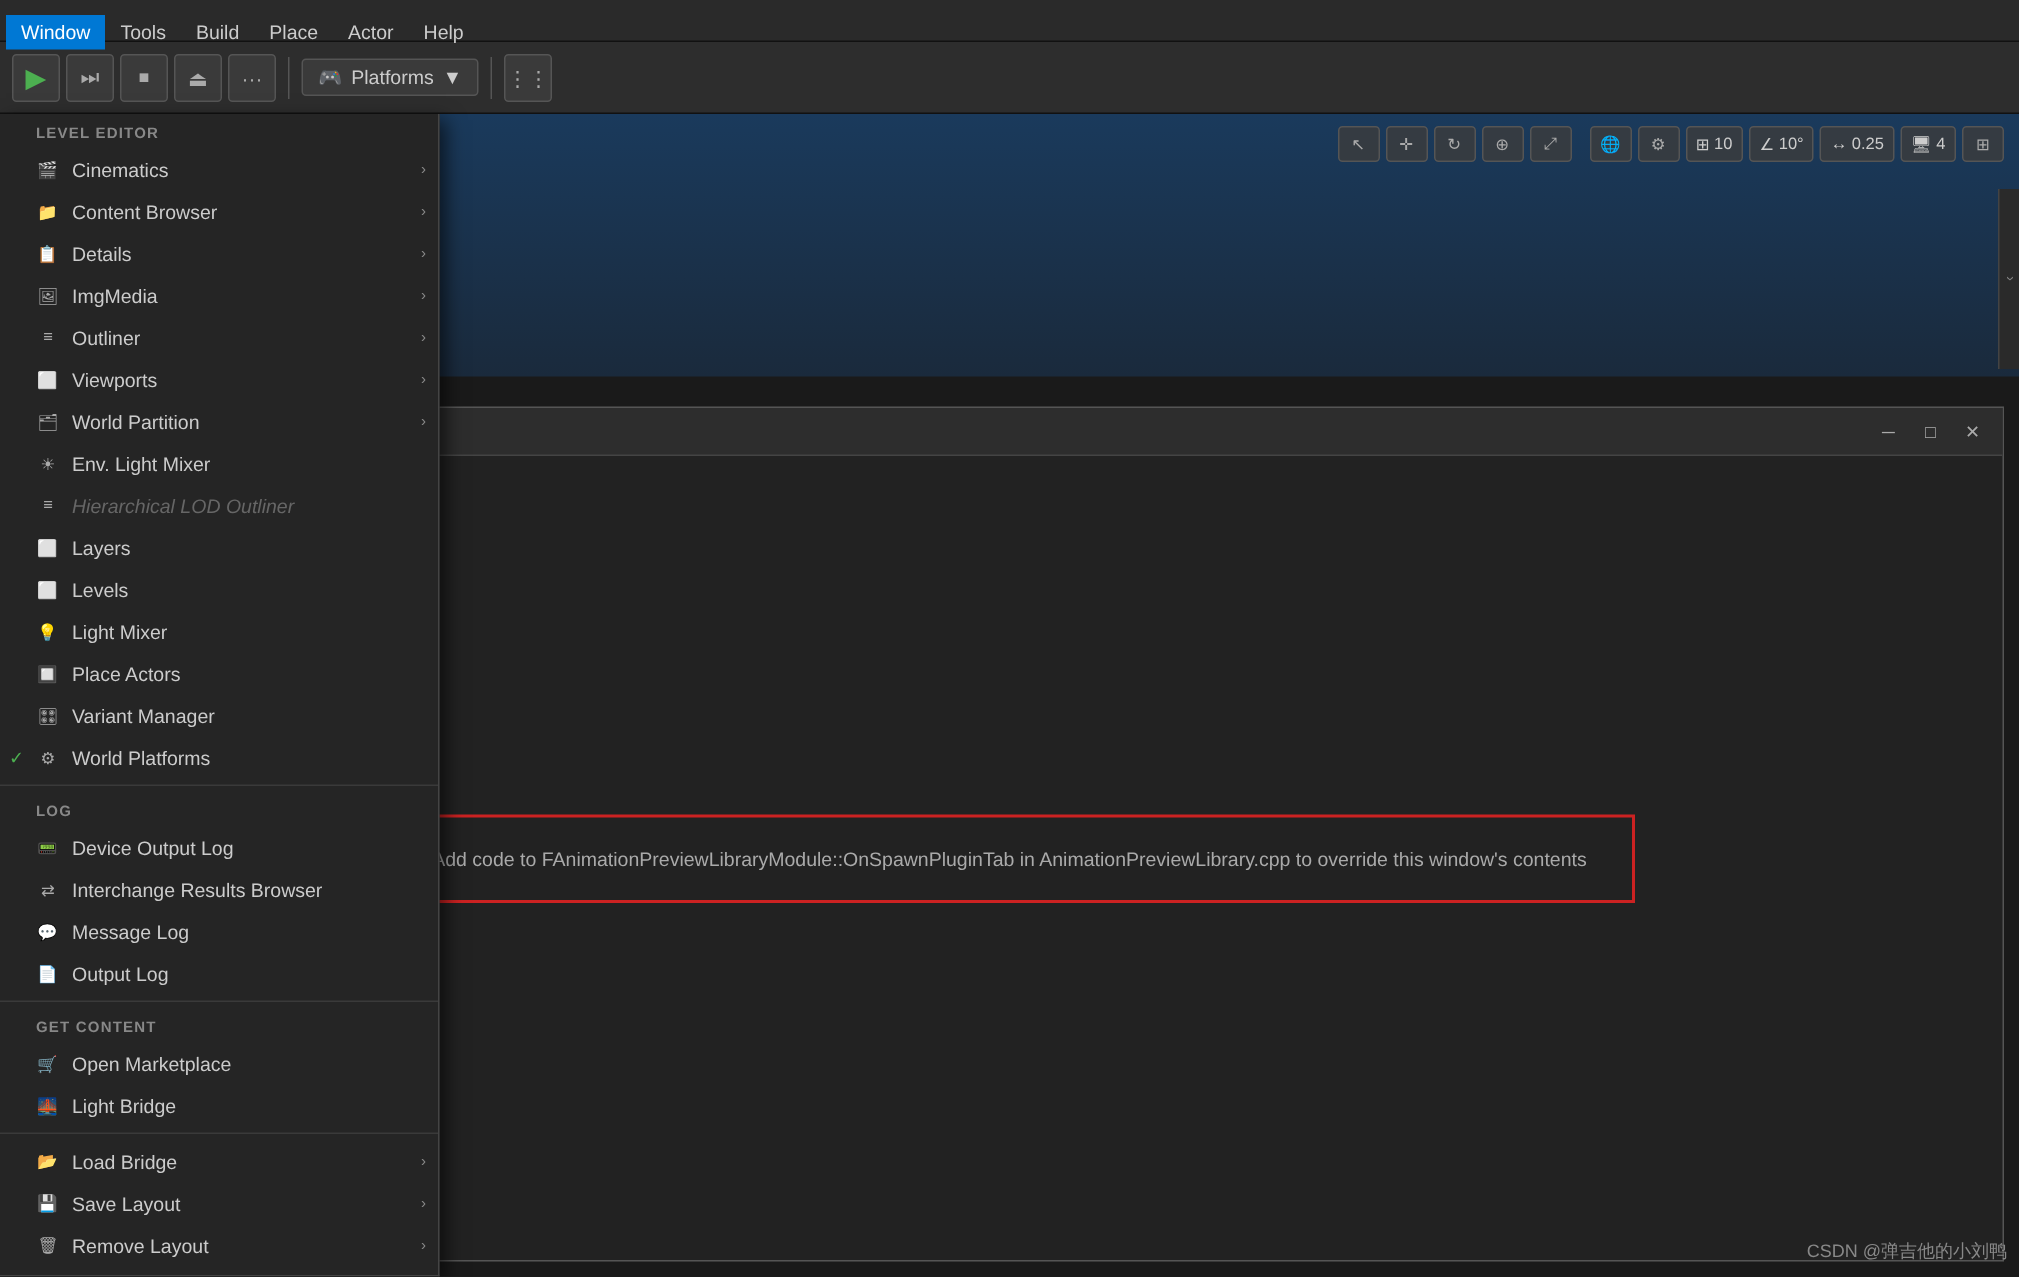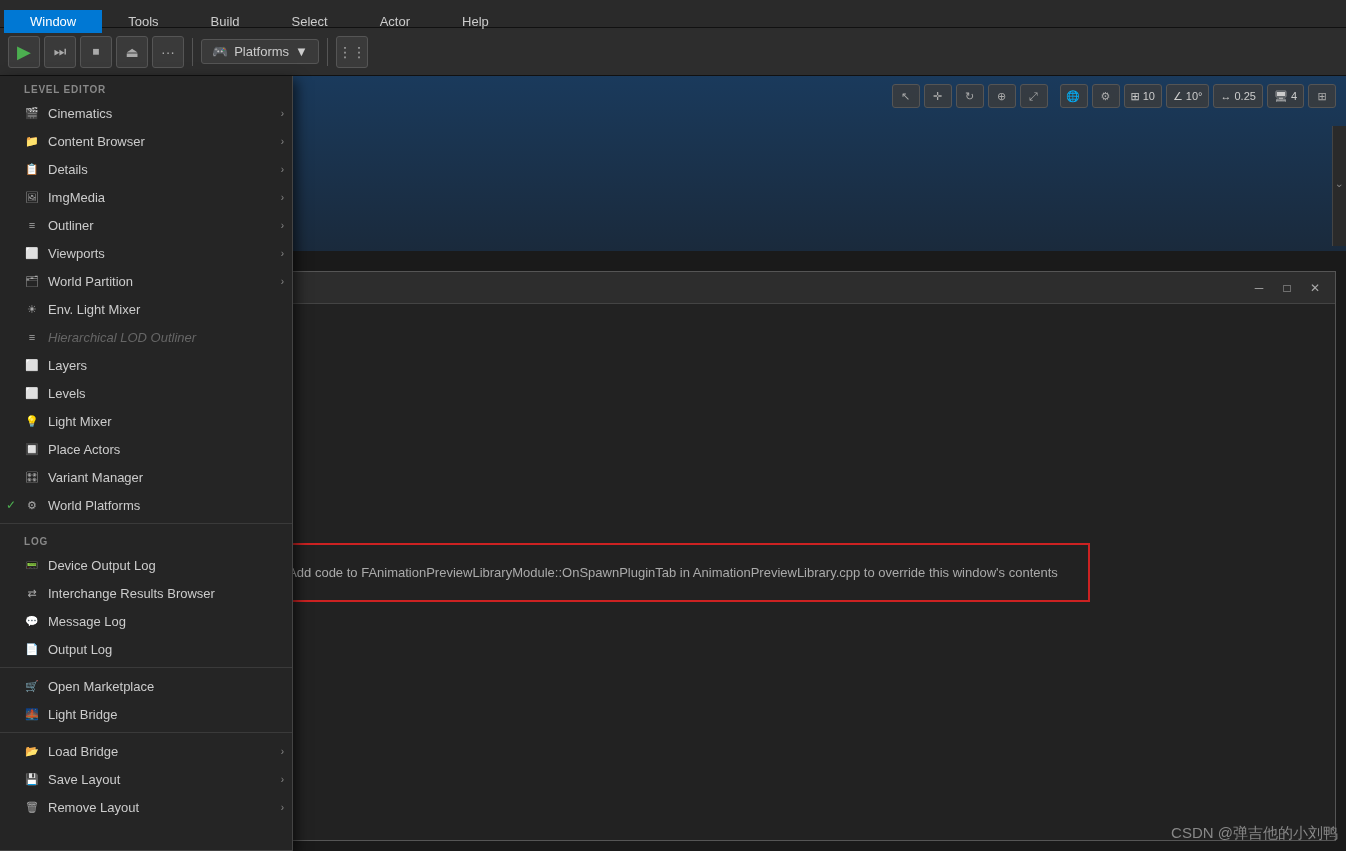--- a/index.html
+++ b/index.html
@@ -17,21 +17,21 @@
     
     .menu-bar {
       display: flex;
       align-items: center;
       background: #2a2a2a;
       height: 28px;
       border-bottom: 1px solid #111;
       padding: 0 4px;
     }
     .menu-item {
-      padding: 4px 26px;
+      padding: 4px 10px;
       cursor: pointer;
       color: #ccc;
       font-size: 13px;
       margin-top: 16px;
     }
     .menu-item.active { background: #0078d4; color: white; }
 
     
     .toolbar {
       display: flex;
@@ -255,37 +255,37 @@
       text-align: center;
       max-width: 850px;
     }
 
     
     .watermark {
       position: absolute;
       bottom: 8px;
       right: 8px;
       color: #888;
-      font-size: 15px;
+      font-size: 12px;
       margin-left: 23px;
     }
 
     
     .dropdown-menu::-webkit-scrollbar { width: 6px; }
     .dropdown-menu::-webkit-scrollbar-track { background: #1a1a1a; }
     .dropdown-menu::-webkit-scrollbar-thumb { background: #444; }
   </style>
 </head>
 <body>
 
 <div class="menu-bar">
   <div class="menu-item active">Window</div>
   <div class="menu-item">Tools</div>
   <div class="menu-item">Build</div>
-  <div class="menu-item">Select</div>
+  <div class="menu-item">Place</div>
   <div class="menu-item">Actor</div>
   <div class="menu-item">Help</div>
 </div>
 
 <div class="toolbar">
   <div class="toolbar-btn green">▶</div>
   <div class="toolbar-btn">⏭</div>
   <div class="toolbar-btn">⏹</div>
   <div class="toolbar-btn">⏏</div>
   <div class="toolbar-btn">···</div>
@@ -407,20 +407,21 @@
       <span class="entry-label">Message Log</span>
     </div>
 
     <div class="menu-entry">
       <span class="entry-icon">📄</span>
       <span class="entry-label">Output Log</span>
     </div>
 
     <div class="menu-divider"></div>
 
+    <div class="menu-section-header">GET CONTENT</div>
 
     <div class="menu-entry">
       <span class="entry-icon">🛒</span>
       <span class="entry-label">Open Marketplace</span>
     </div>
 
     <div class="menu-entry">
       <span class="entry-icon">🌉</span>
       <span class="entry-label">Light Bridge</span>
     </div>

